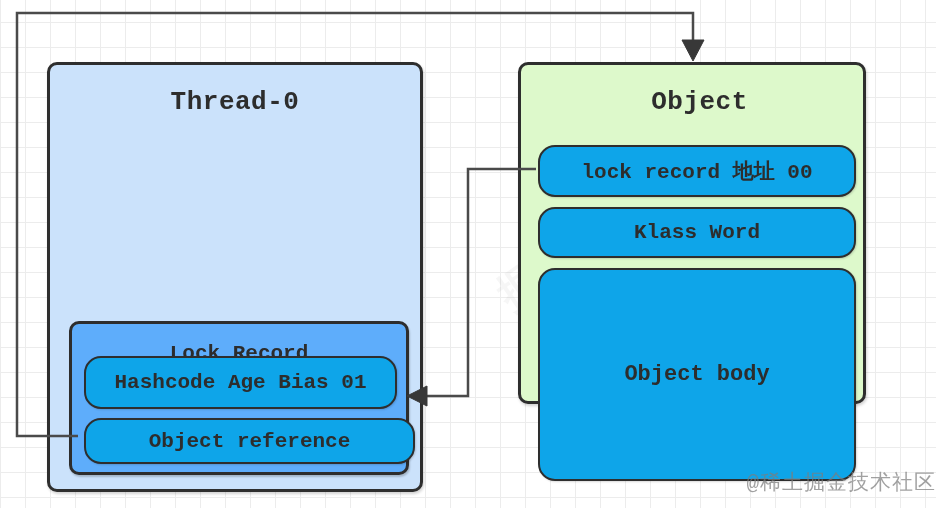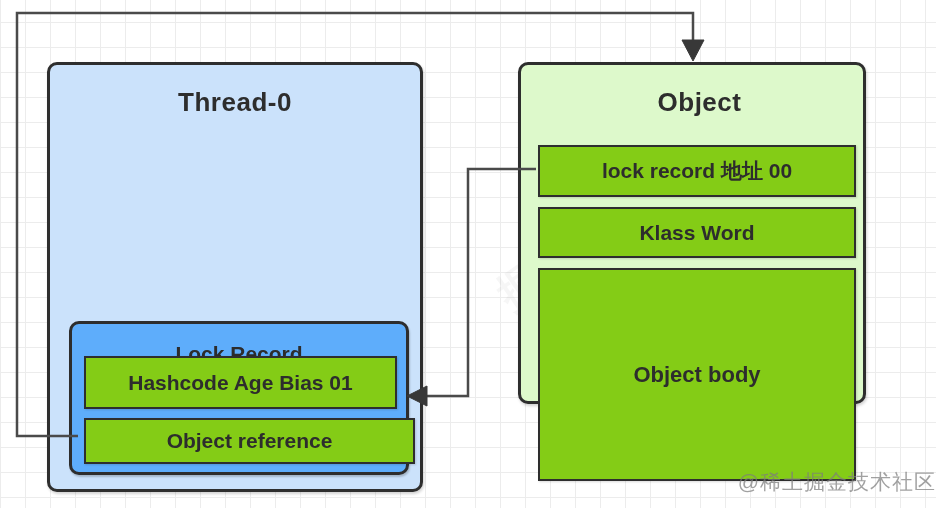--- a/index.html
+++ b/index.html
@@ -1,18 +1,18 @@
 <!DOCTYPE html>
 <html><head>
 <meta charset="utf-8">
 <style>
   html,body{margin:0;padding:0;background:#fff;}
   #stage{
     position:relative;width:936px;height:508px;overflow:hidden;
-    font-family:Liberation Sans, sans-serif;
+    font-family:Liberation Mono, monospace;
     background-color:#ffffff;
     background-image:
       linear-gradient(to right,#ececec 1px,transparent 1px),
       linear-gradient(to bottom,#ececec 1px,transparent 1px);
     background-size:25px 25px;
     background-position:0px -3px;
   }
   .outer-box{
     position:absolute;border:3px solid #2e2e2e;border-radius:10px;
     box-shadow:1px 2px 3px rgba(0,0,0,0.18);z-index:2;box-sizing:border-box;
@@ -25,21 +25,21 @@
   }
   #lock-record-box{
     position:absolute;left:19px;top:256px;width:340px;height:154px;
     background:#5eadfb;border:3px solid #2d2d2d;border-radius:10px;
     box-sizing:border-box;box-shadow:1px 2px 2px rgba(0,0,0,0.2);
   }
   #lock-record-box .group-title{
     text-align:center;font-size:21px;font-weight:800;color:#2c2c2c;margin-top:18px;
   }
   .field{
-    position:absolute;background:#84cc16;border:2.5px solid #2e2e2e;border-radius:0;
+    position:absolute;background:#0ea5e9;border:2.5px solid #2e2e2e;border-radius:17px;
     box-sizing:border-box;display:flex;align-items:center;justify-content:center;
     font-size:21px;font-weight:800;color:#2d2d2d;box-shadow:1px 1px 2px rgba(0,0,0,0.15);
   }
   #lr-field-0{left:12px;top:32px;width:313px;height:53px;}
   #lr-field-1{left:12px;top:94px;width:331px;height:46px;}
   #obj-field-0{left:17px;top:80px;width:318px;height:52px;}
   #obj-field-1{left:17px;top:142px;width:318px;height:51px;}
   #obj-field-2{left:17px;top:203px;width:318px;height:213px;font-size:22px;}
   #connector-svg{position:absolute;left:0;top:0;z-index:6;pointer-events:none;}
   #connector-svg polyline{fill:none;stroke:#4a4a4a;stroke-width:2.5;}

